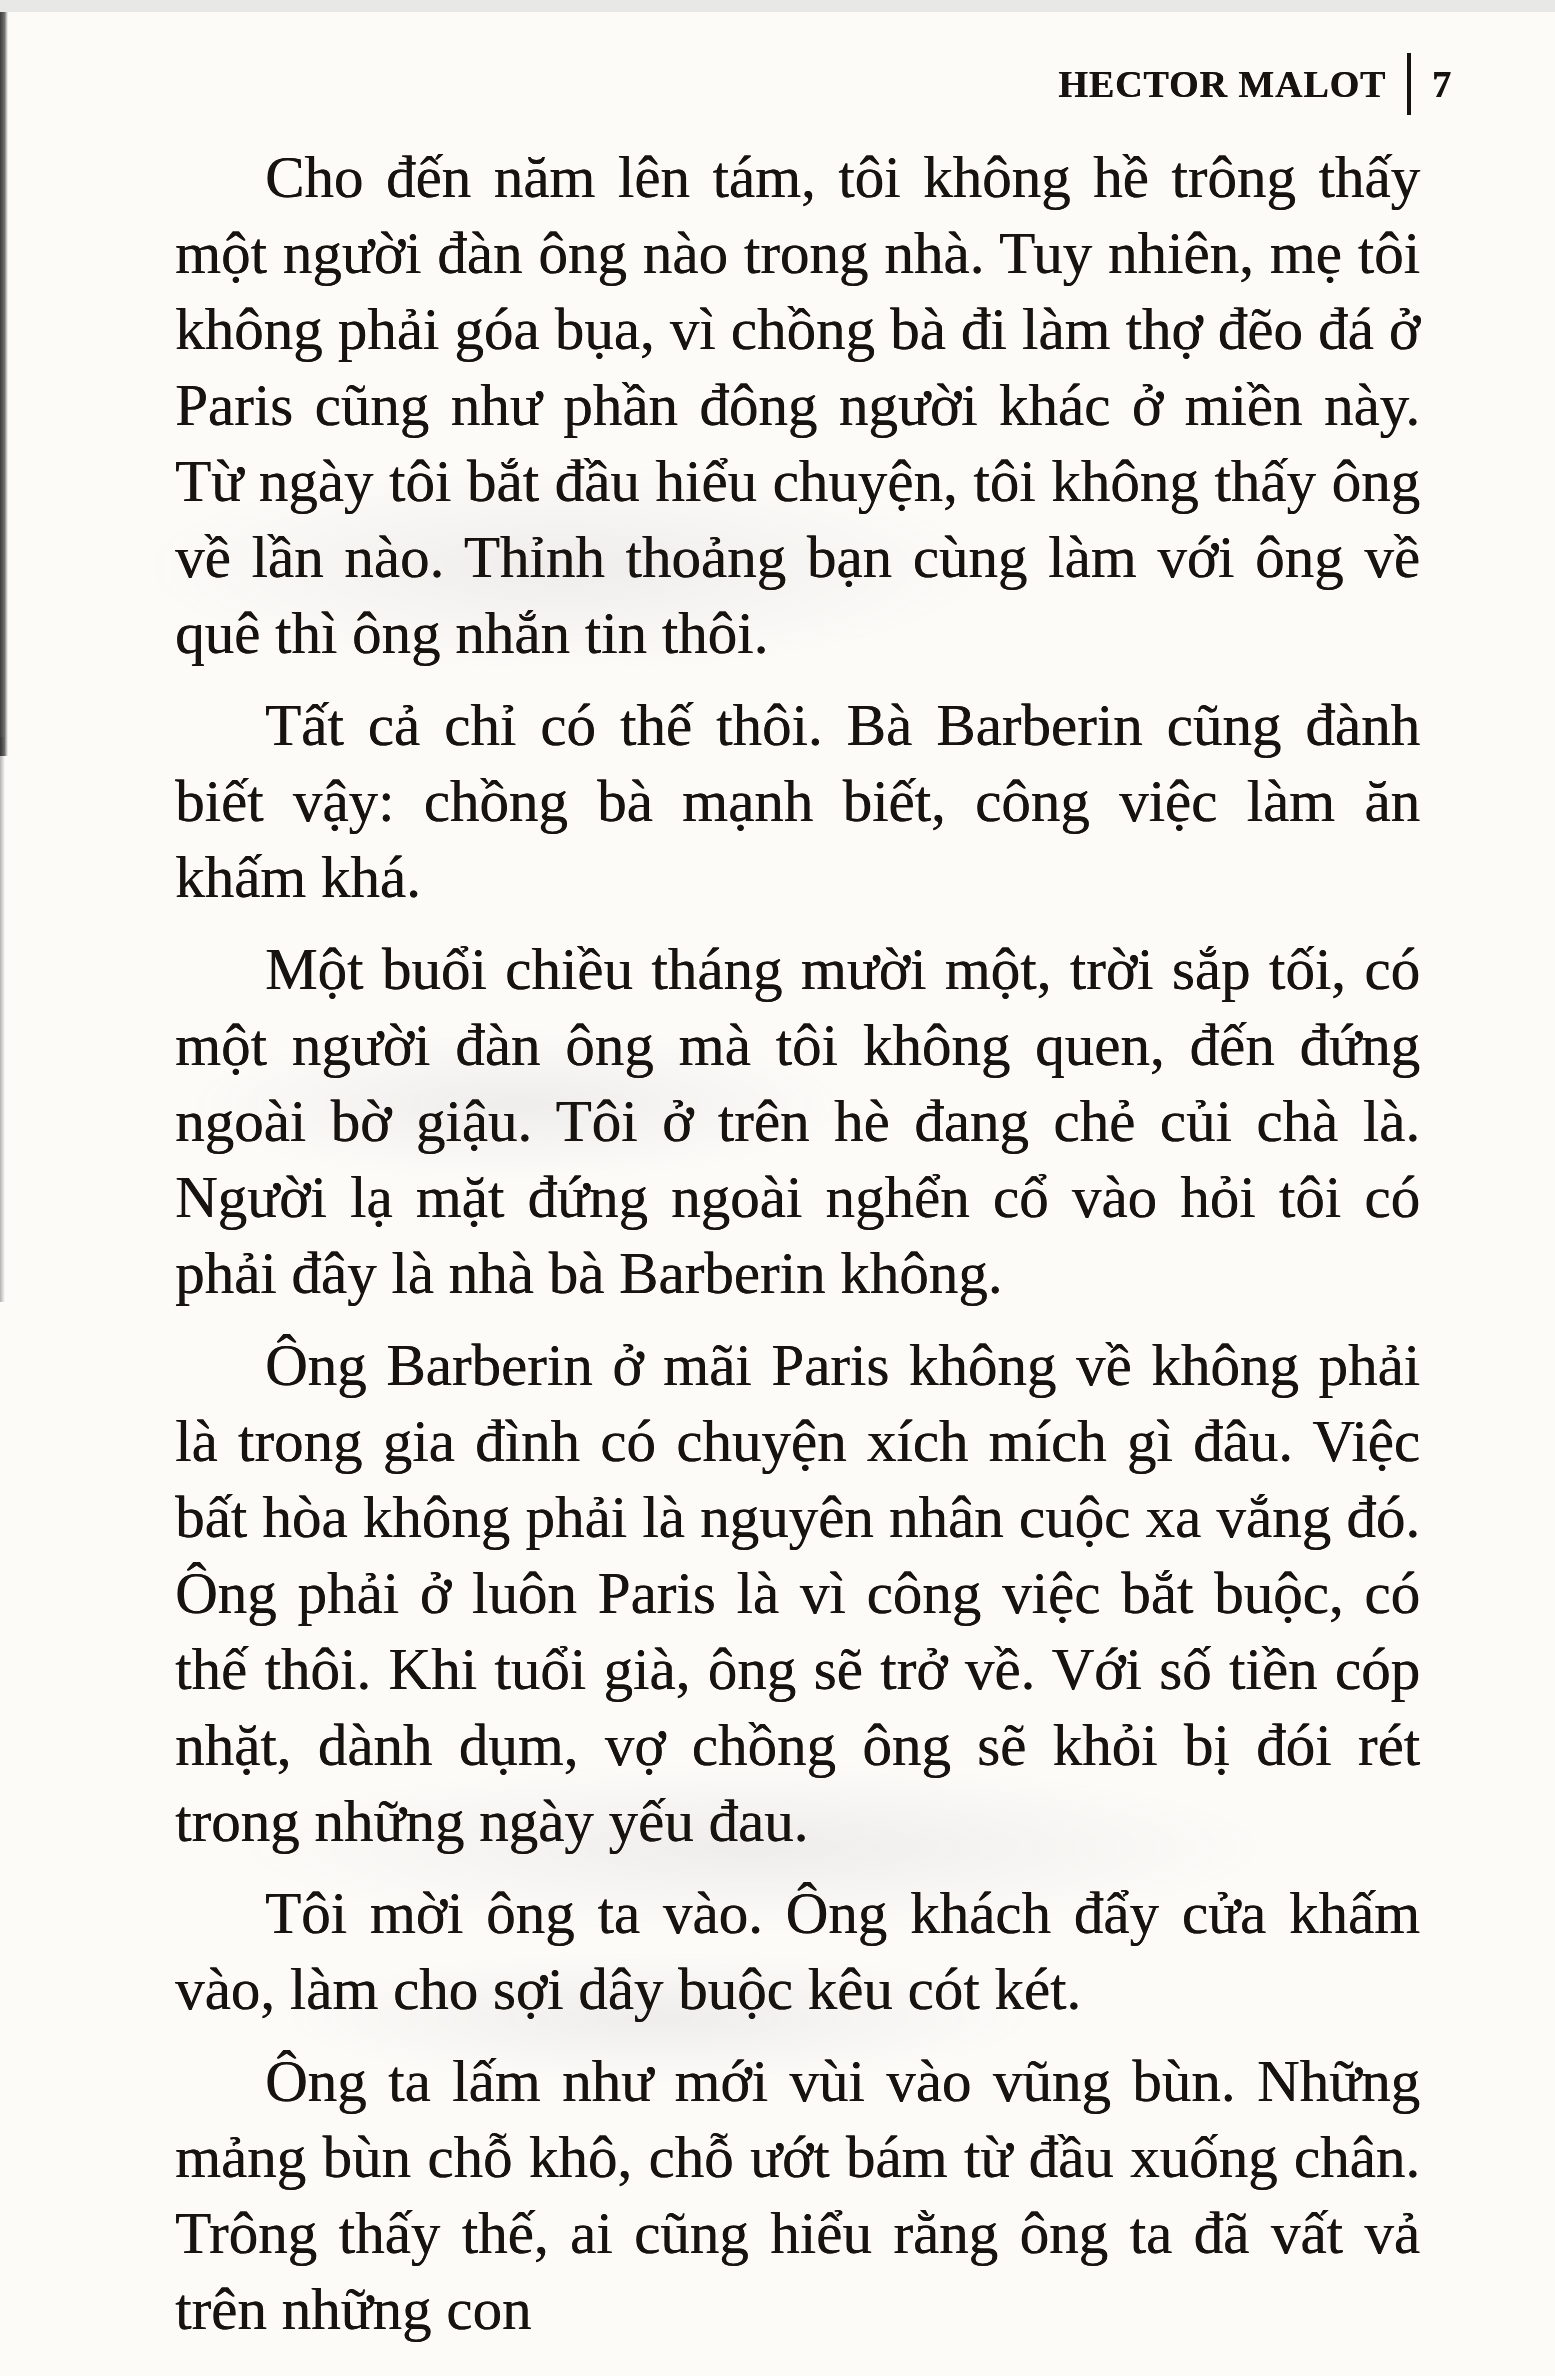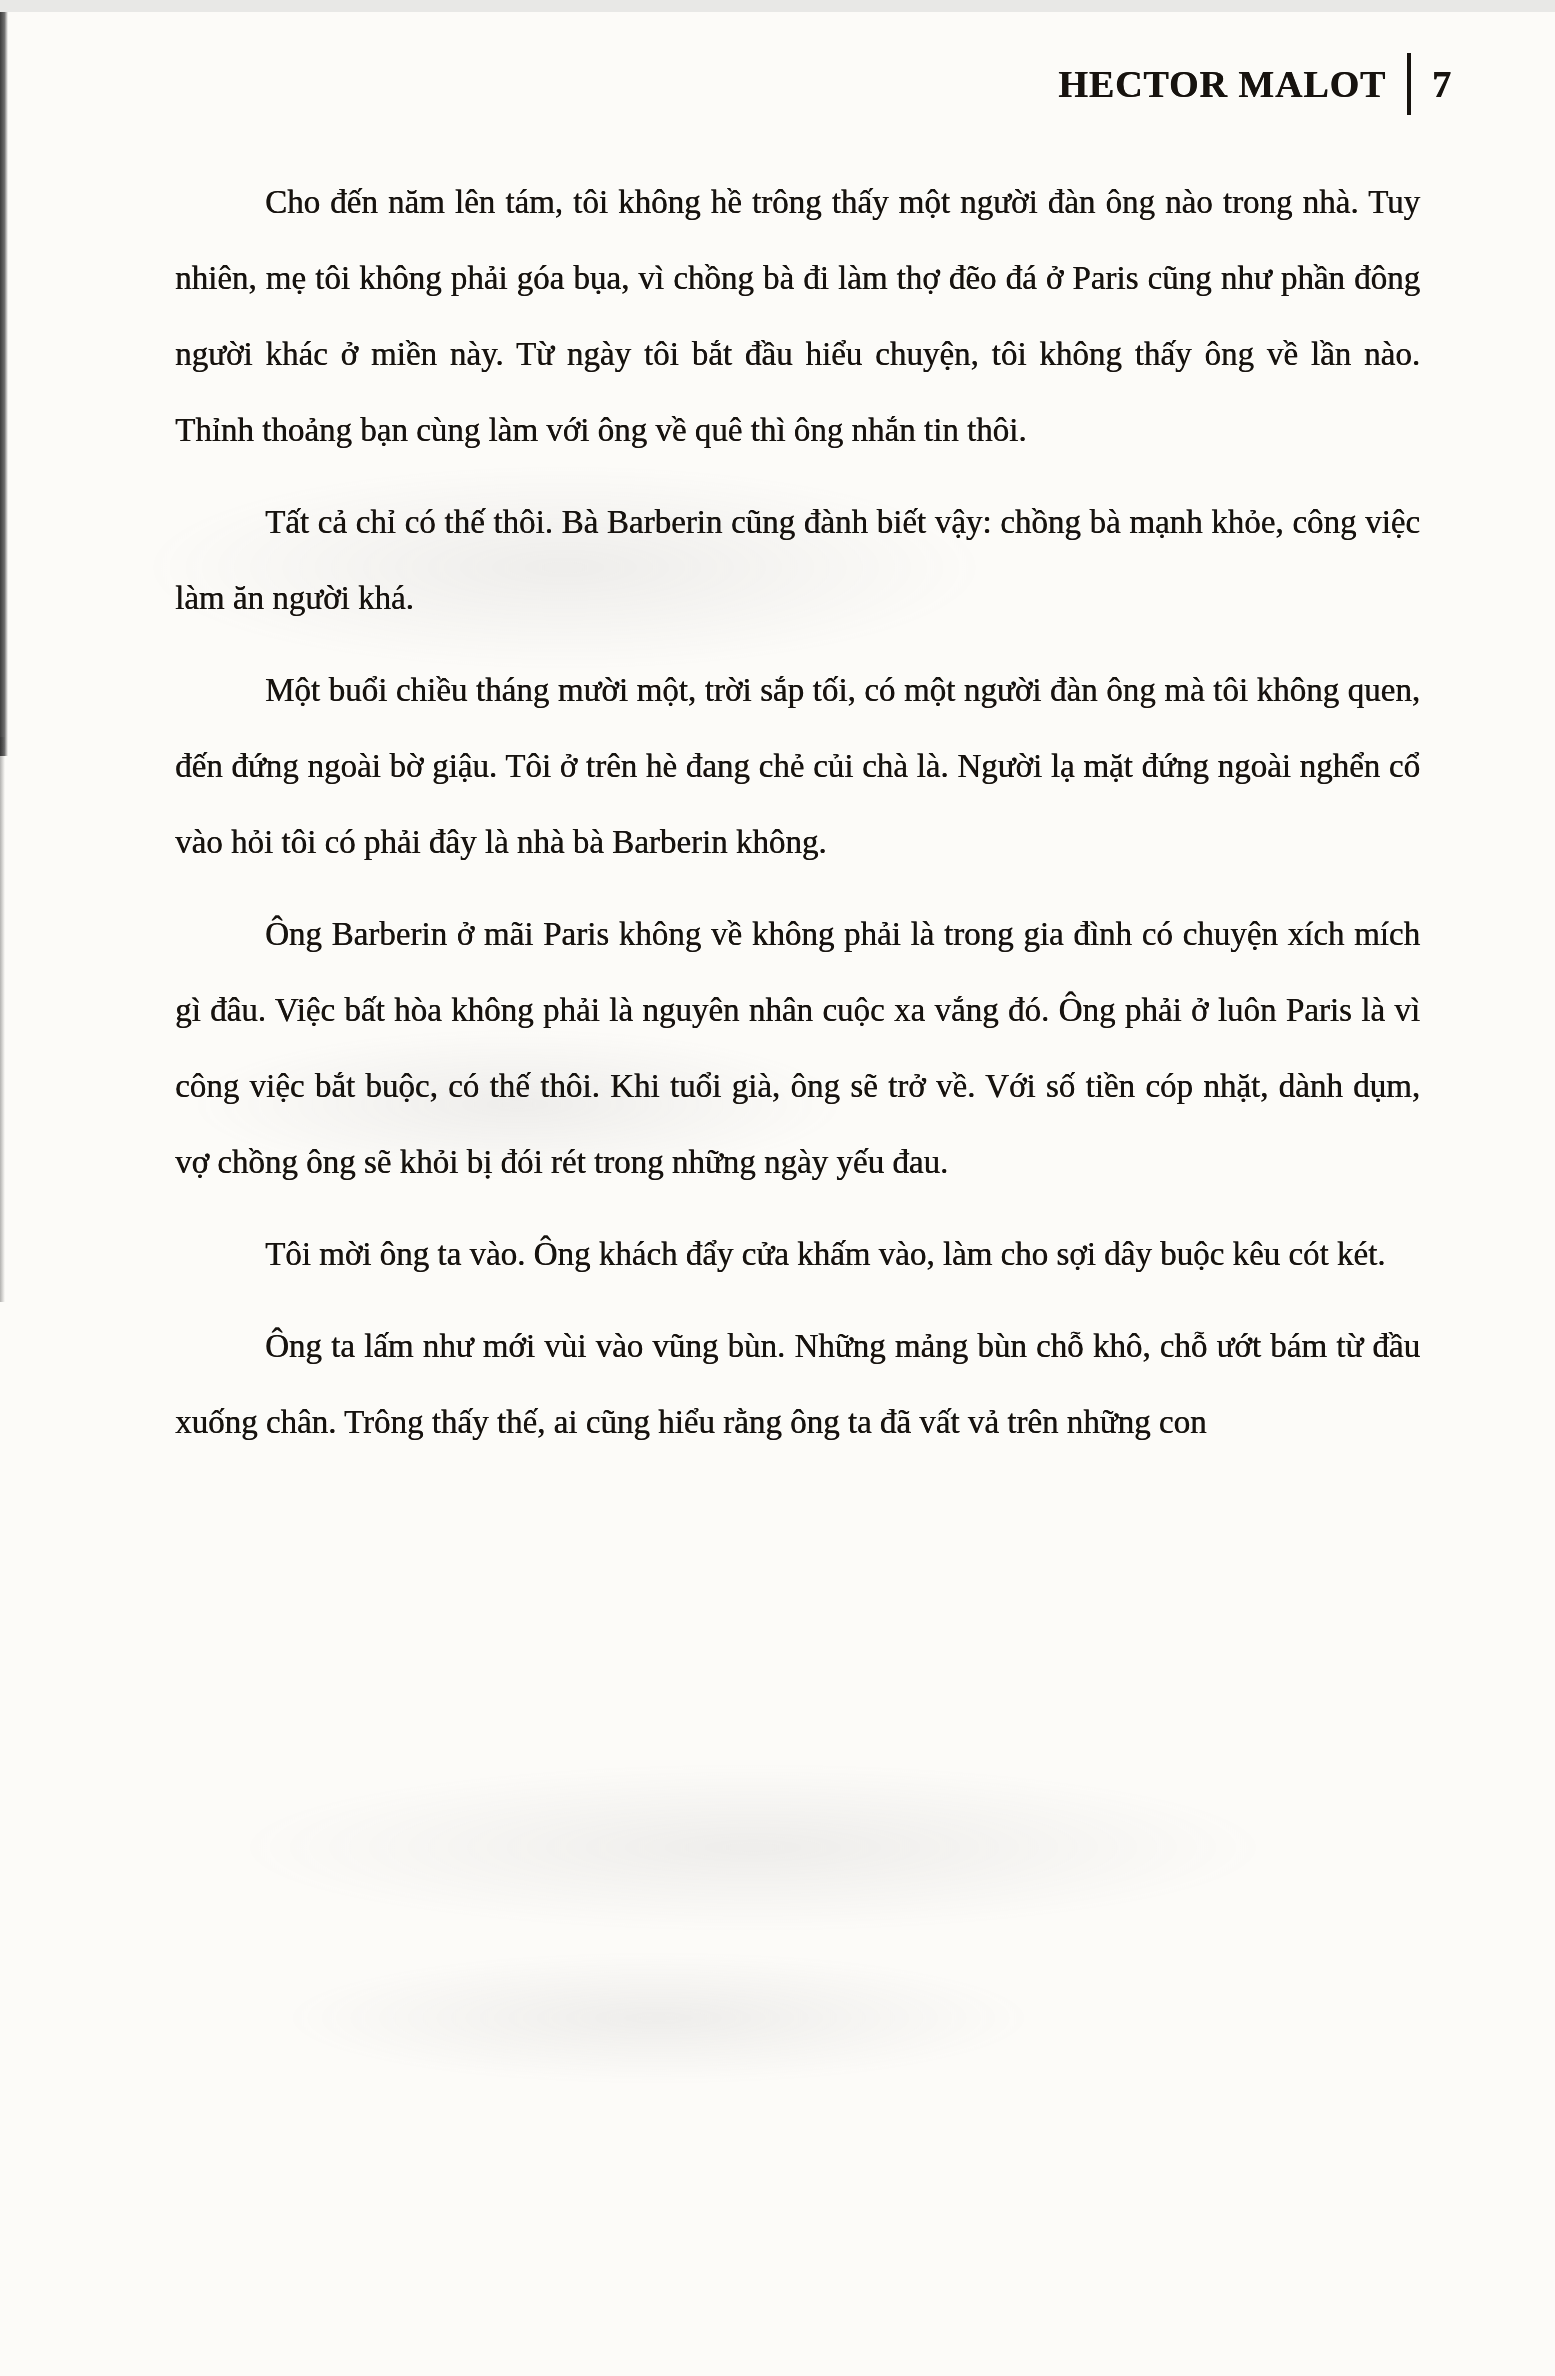--- a/index.html
+++ b/index.html
@@ -70,24 +70,24 @@
     background: #17130f;
   }
   .running-head .pagenum {
     font-weight: bold;
     font-size: 38px;
     text-shadow: 0.4px 0 0 currentColor;
   }
 
   .text-body {
     position: absolute;
-    top: 152px;
+    top: 127px;
     left: 175px;
     width: 1245px;
-    font-size: 33px;
+    font-size: 59px;
     line-height: 76px;
     text-align: justify;
     text-shadow: 0.4px 0 0 currentColor; 
   }
   .text-body p {
     margin: 0 0 16px 0;
     text-indent: 90px;
   }
   .text-body p:last-child {
     margin-bottom: 0;
@@ -107,21 +107,21 @@
   <div class="bleed b4"></div>
 
   <div class="running-head">
     <span class="author">HECTOR MALOT</span>
     <span class="bar"></span>
     <span class="pagenum">7</span>
   </div>
 
   <div class="text-body">
     <p>Cho đến năm lên tám, tôi không hề trông thấy một người đàn ông nào trong nhà. Tuy nhiên, mẹ tôi không phải góa bụa, vì chồng bà đi làm thợ đẽo đá ở Paris cũng như phần đông người khác ở miền này. Từ ngày tôi bắt đầu hiểu chuyện, tôi không thấy ông về lần nào. Thỉnh thoảng bạn cùng làm với ông về quê thì ông nhắn tin thôi.</p>
-    <p>Tất cả chỉ có thế thôi. Bà Barberin cũng đành biết vậy: chồng bà mạnh khỏe, công việc làm ăn người khá.</p>
+    <p>Tất cả chỉ có thế thôi. Bà Barberin cũng đành biết vậy: chồng bà mạnh biết, công việc làm ăn khấm khá.</p>
     <p>Một buổi chiều tháng mười một, trời sắp tối, có một người đàn ông mà tôi không quen, đến đứng ngoài bờ giậu. Tôi ở trên hè đang chẻ củi chà là. Người lạ mặt đứng ngoài nghển cổ vào hỏi tôi có phải đây là nhà bà Barberin không.</p>
     <p>Ông Barberin ở mãi Paris không về không phải là trong gia đình có chuyện xích mích gì đâu. Việc bất hòa không phải là nguyên nhân cuộc xa vắng đó. Ông phải ở luôn Paris là vì công việc bắt buộc, có thế thôi. Khi tuổi già, ông sẽ trở về. Với số tiền cóp nhặt, dành dụm, vợ chồng ông sẽ khỏi bị đói rét trong những ngày yếu đau.</p>
     <p>Tôi mời ông ta vào. Ông khách đẩy cửa khấm vào, làm cho sợi dây buộc kêu cót két.</p>
     <p>Ông ta lấm như mới vùi vào vũng bùn. Những mảng bùn chỗ khô, chỗ ướt bám từ đầu xuống chân. Trông thấy thế, ai cũng hiểu rằng ông ta đã vất vả trên những con</p>
   </div>
 
 </div>
 
 
 </body></html>

